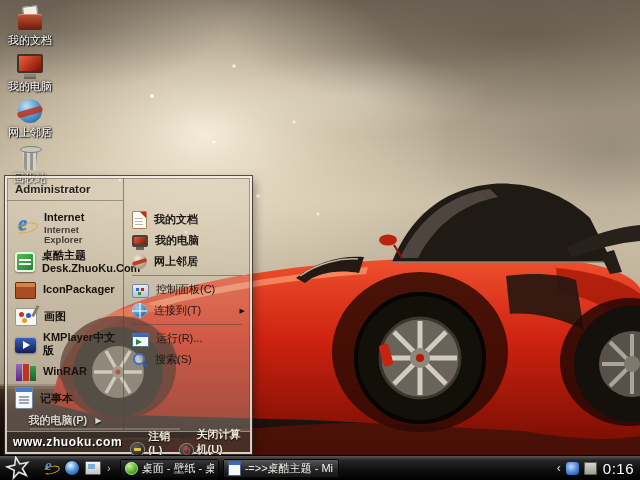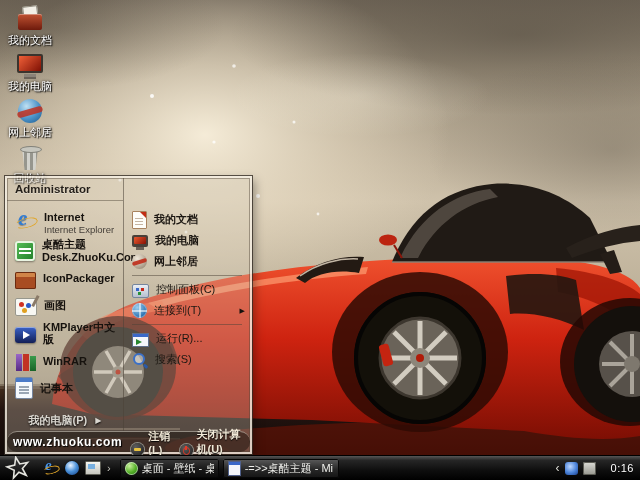--- a/index.html
+++ b/index.html
@@ -37,31 +37,31 @@
     border:2px solid rgba(247,241,229,.78);
     box-shadow:0 0 0 1px rgba(52,45,37,.8),inset 0 0 0 1px rgba(82,72,58,.45),3px 4px 9px rgba(0,0,0,.35);
     display:flex;flex-direction:column;}
   .sm-columns{flex:1;display:flex;min-height:0;}
   .sm-left{width:117px;border-right:1px solid rgba(75,66,54,.55);display:flex;flex-direction:column;box-sizing:border-box;}
   .sm-user{height:22px;line-height:22px;padding-left:8px;font-size:11.5px;font-weight:bold;color:#241f19;
     border-bottom:1px solid rgba(75,66,54,.45);text-shadow:0 1px 0 rgba(255,255,255,.35);}
   .sm-items{padding:6px 2px 0 6px;display:flex;flex-direction:column;gap:3px;}
   .sm-row{display:flex;align-items:center;gap:7px;min-height:24px;padding:0 2px;cursor:pointer;}
   .sm-row b{font-size:11px;color:#16120e;line-height:1.15;}
-  .sm-row small{display:block;font-size:9.5px;color:#46403a;font-weight:normal;line-height:1.1;}
+  .sm-row small{display:block;font-size:9.5px;color:#46403a;font-weight:bold;line-height:1.1;}
   .sm-allprog{margin-top:auto;height:21px;display:flex;align-items:center;justify-content:center;gap:8px;
     font-size:11px;font-weight:bold;color:#d9d6cf;text-shadow:0 1px 2px #000;cursor:pointer;}
   .ap-arrow{font-size:8px;}
   .sm-right{flex:1;padding-top:31px;}
   .sm-rrow{display:flex;align-items:center;gap:7px;height:21px;padding:0 5px 0 8px;font-size:11px;color:#1c1712;cursor:pointer;}
   .sm-rrow.bold{font-weight:bold;}
   .sm-sep{height:1px;background:rgba(75,66,54,.5);margin:3px 8px;}
   .sub-arrow{margin-left:auto;font-size:7px;color:#14100c;}
   .sm-footer{height:21px;flex:none;background:rgba(26,18,12,.5);border-top:1px solid rgba(240,234,220,.5);
-    display:flex;align-items:center;gap:9px;padding:0 6px;box-sizing:border-box;border-radius:10px;}
+    display:flex;align-items:center;gap:9px;padding:0 6px;box-sizing:border-box;}
   .wm{font-size:12px;font-weight:bold;color:#fff;letter-spacing:.6px;text-shadow:1px 1px 1px #000;}
   .foot-btn{display:flex;align-items:flex-end;gap:4px;font-size:11px;font-weight:bold;color:#f1e9d7;
     text-shadow:0 1px 1px #000;cursor:pointer;}
   .foot-btn.first{margin-left:auto;}
 
   
   .ic{display:inline-block;position:relative;flex:none;}
 
   
   .i-ie{width:22px;height:22px;}
@@ -157,21 +157,21 @@
   .tb-green{width:13px;height:13px;border-radius:50%;
     background:radial-gradient(circle at 35% 30%,#c9f09c,#55b028 52%,#1d6a10);box-shadow:inset 0 0 0 1px rgba(255,255,255,.5);}
   .tb-page{width:11px;height:13px;background:#f4f6fa;border:1px solid #50608a;}
   .tb-page::after{content:"";position:absolute;left:0;top:0;right:0;height:3px;background:#3a68c8;}
   .tray{margin-left:auto;display:flex;align-items:center;gap:5px;height:100%;padding:0 6px 0 4px;}
   .tray-chev{color:#e0e0d8;font-size:12px;cursor:pointer;text-shadow:0 1px 1px #000;}
   .tr-net{width:13px;height:13px;border-radius:3px;cursor:pointer;
     background:radial-gradient(circle at 40% 35%,#bdd8ff,#4a82d8 55%,#1a3e8a);}
   .tr-ime{width:13px;height:13px;border-radius:2px;cursor:pointer;
     background:linear-gradient(#dcdcd6,#96968e);box-shadow:inset 0 0 0 1px #5c5c54;}
-  .clock{color:#fff;font-size:11px;letter-spacing:.5px;margin-left:10px;text-shadow:0 1px 1px #000;}
+  .clock{color:#fff;font-size:15px;letter-spacing:.5px;margin-left:1px;text-shadow:0 1px 1px #000;}
 </style>
 </head>
 <body>
 
 <div id="screen">
 
   <svg id="wallpaper" width="640" height="480" viewBox="0 0 640 480">
     <defs>
       <linearGradient id="sky" x1="0" y1="0" x2="0" y2="1">
         <stop offset="0" stop-color="#6f6557"></stop>

